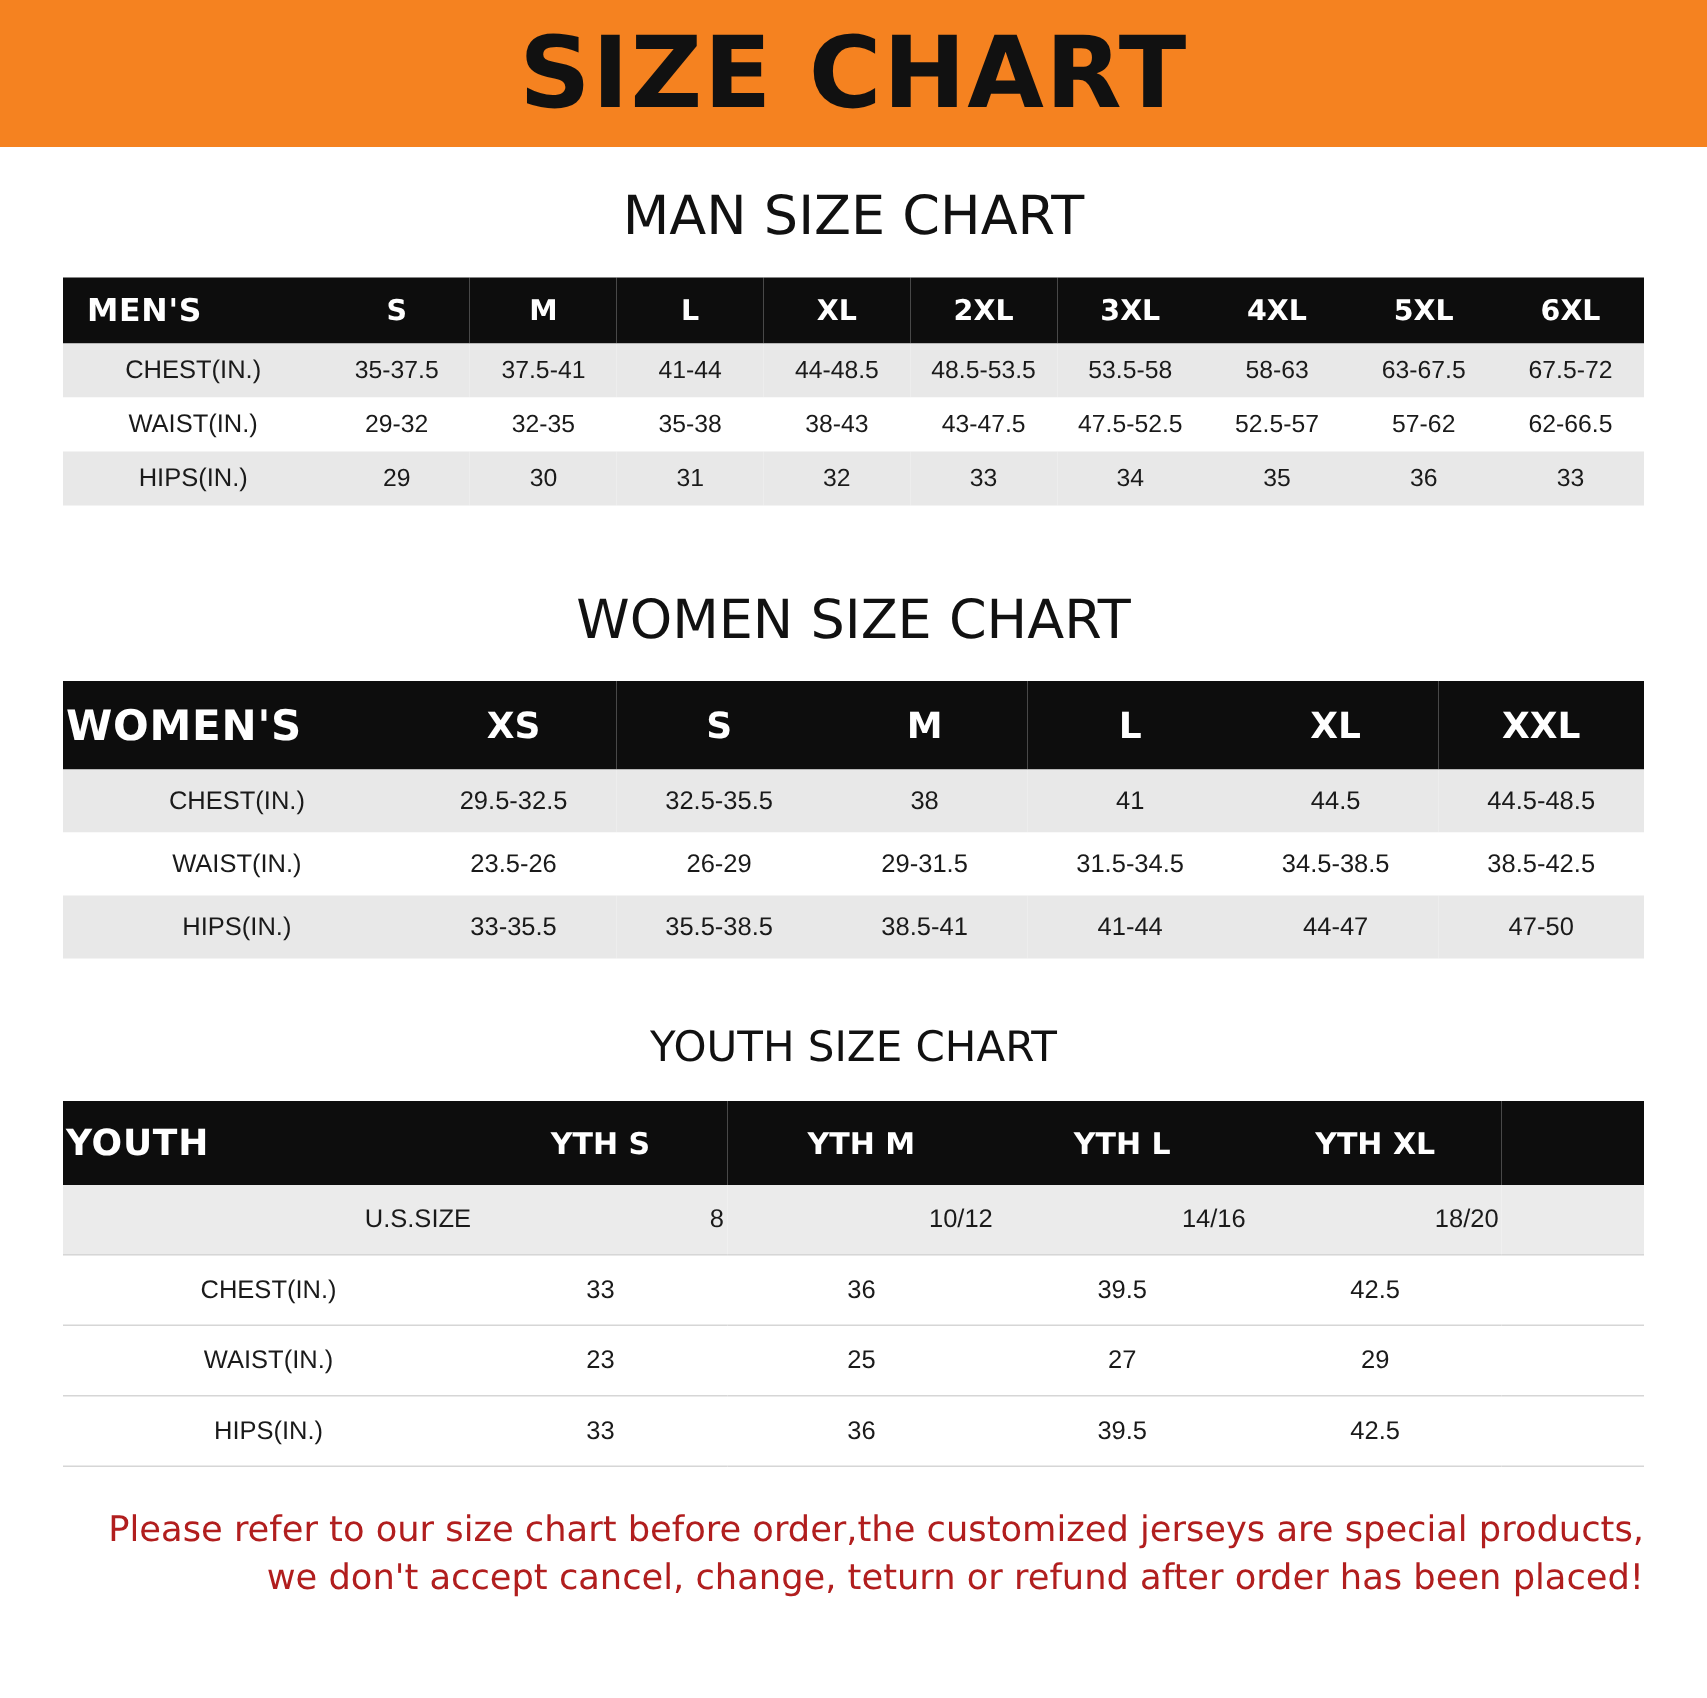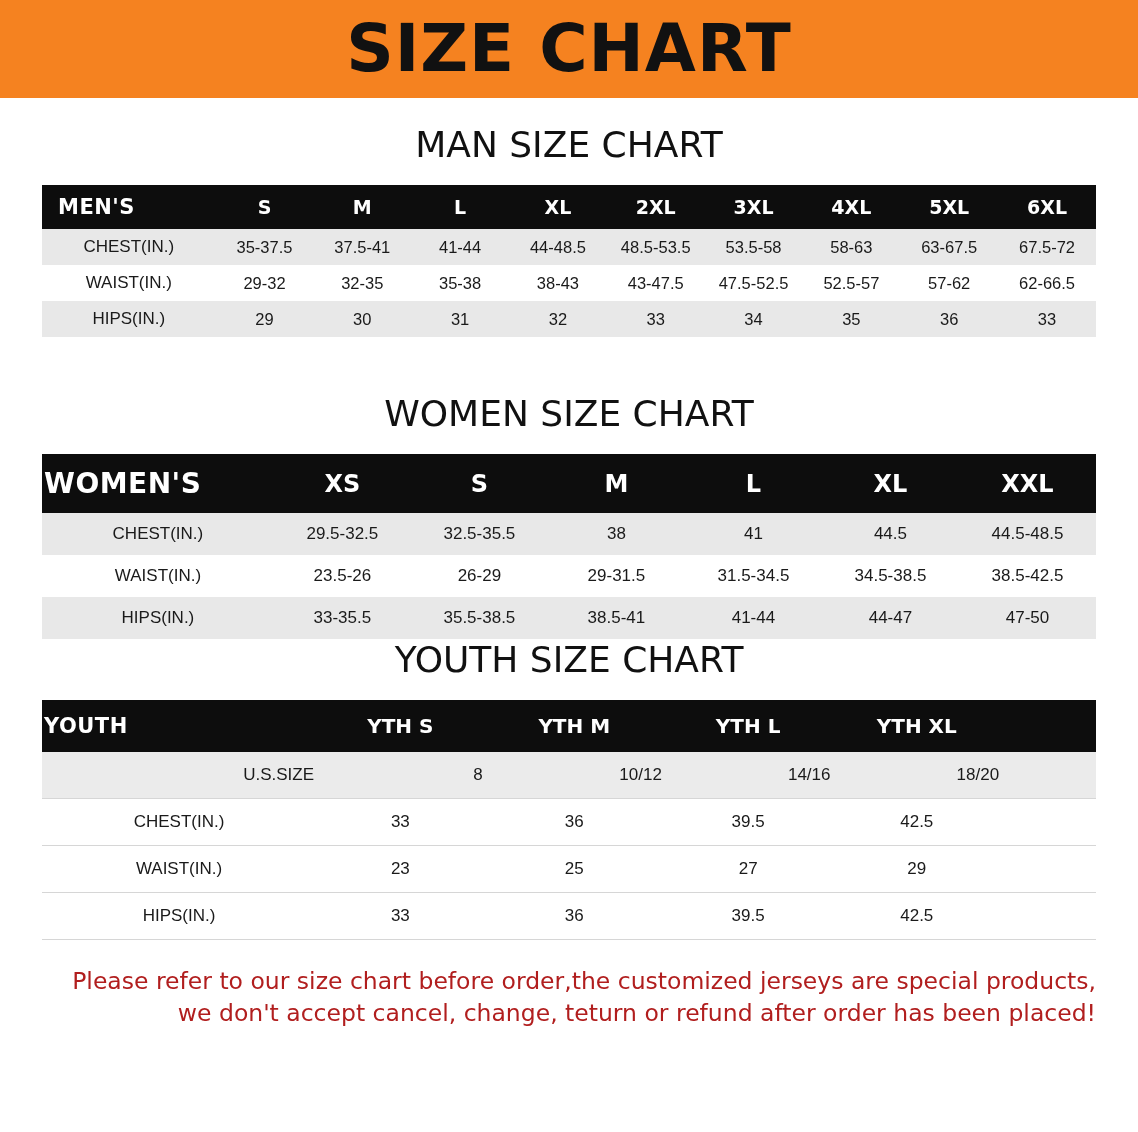--- a/index.html
+++ b/index.html
@@ -48,21 +48,22 @@
     font-size: 36px;
     margin-top: 26px;
     margin-bottom: 20px;
   }
   .t-women {
     font-size: 36px;
     margin-top: 56px;
     margin-bottom: 20px;
   }
   .t-youth {
-    font-size: 36px;
+    font-size: 28px;
+    margin-top: 42px;
     margin-bottom: 20px;
   }
 
   
   .tbl-wrap {
     padding: 0 42px;
   }
   table {
     width: 100%;
     border-collapse: collapse;
@@ -101,21 +102,21 @@
 
   
   .youth tbody td {
     background: #ffffff;
     border-bottom: 1px solid #d6d6d6;
     padding: 13px 2px;
     font-size: 17px;
   }
   .youth tbody tr:first-child td { background: #ebebeb; text-align: right; }
   .youth thead th { font-size: 20px; padding: 14px 2px; }
-  .youth thead th.rowlabel { font-size: 21px; margin-left: 32px; }
+  .youth thead th.rowlabel { font-size: 24px; margin-left: 32px; }
 
   .women thead th { font-size: 24px; padding: 13px 2px; }
   .women thead th.rowlabel { font-size: 28px; }
   .women tbody td { padding: 11px 2px; font-size: 17px; }
 
   
   .note {
     margin: 26px 42px 0 42px;
     color: #b11e1e;
     font-family: "DejaVu Sans", sans-serif;

